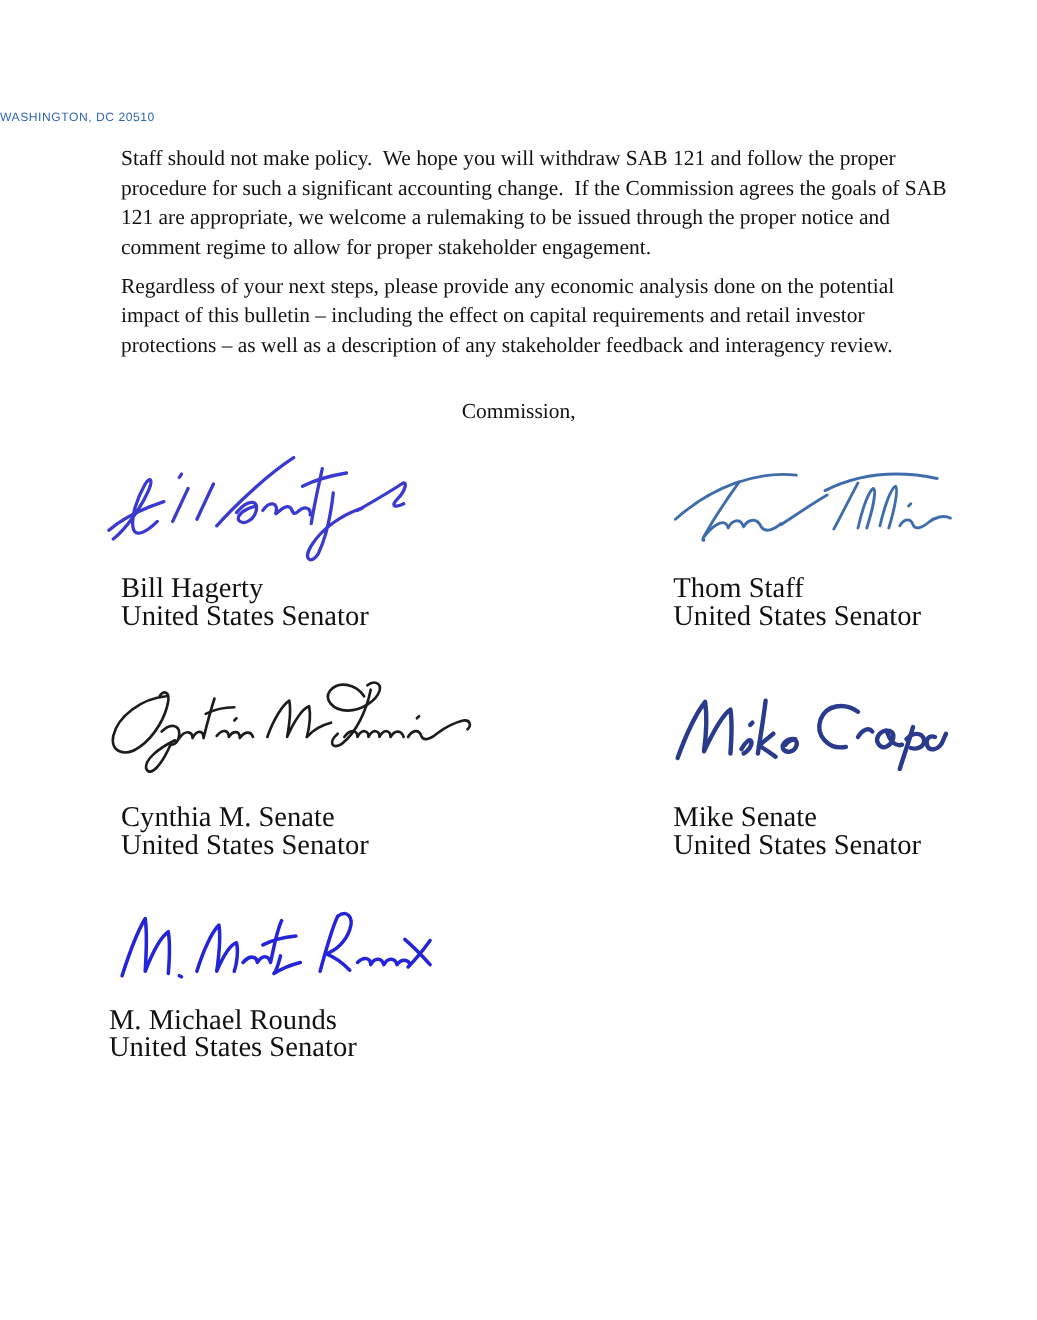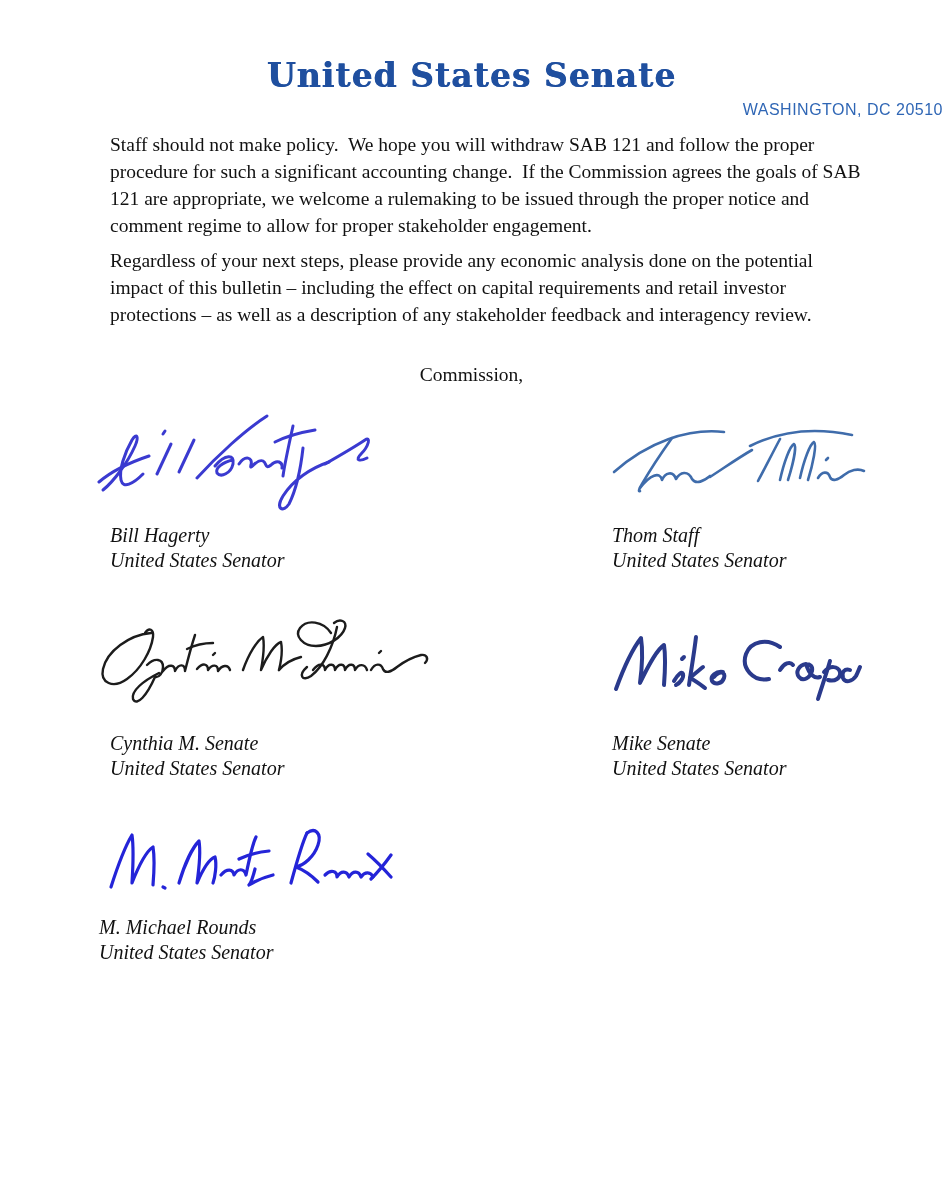--- a/index.html
+++ b/index.html
@@ -16,23 +16,23 @@
     position:absolute;top:56px;left:0;width:943px;
     text-align:center;
     font-family:"DejaVu Serif", serif;
     font-weight:bold;
     font-size:33px;
     letter-spacing:1px;
     text-shadow:0.6px 0 0 currentColor;
   }
   .letterhead-address{
     position:absolute;top:101px;left:0;width:943px;
-    text-align:right;
+    text-align:left;
     font-family:"Liberation Sans", sans-serif;
-    font-size:16px;
+    font-size:11px;
     letter-spacing:0.5px;
     font-weight:500;
   }
   .para{
     position:absolute;left:110px;width:752px;
     font-size:19.5px;line-height:27px;
     white-space:pre-wrap;
     text-align:left;
   }
   .para-1{top:131px;}
@@ -45,34 +45,33 @@
   .sig{position:absolute;}
   .sig svg{display:block;width:100%;height:100%;}
   .sig path{fill:none;stroke:currentColor;stroke-linecap:round;stroke-linejoin:round;}
   .sig-hagerty{left:97px;top:410px;width:295px;height:105px;}
   .sig-tillis{left:608px;top:420px;width:262px;height:80px;}
   .sig-lummis{left:95px;top:615px;width:345px;height:97px;}
   .sig-crapo{left:608px;top:625px;width:255px;height:82px;}
   .sig-rounds{left:103px;top:825px;width:290px;height:80px;}
   .sig-name-block{
     position:absolute;
-    font-size:20px;line-height:24.5px;font-style:italic;
+    font-size:26px;line-height:24.5px;
   }
   .nb-hagerty{left:110px;top:523px;}
   .nb-tillis{left:612px;top:523px;}
   .nb-lummis{left:110px;top:731px;}
   .nb-crapo{left:612px;top:731px;}
   .nb-rounds{left:99px;top:915px;}
 </style>
 </head>
 <body>
 
 <div class="page">
 
-  <div class="letterhead-title" style="color: rgb(31, 79, 159);">United States Senate</div>
 
   <div class="letterhead-address" style="color: rgb(47, 102, 181);">WASHINGTON, DC 20510</div>
 
   <div class="para para-1">Staff should not make policy.  We hope you will withdraw SAB 121 and follow the proper procedure for such a significant accounting change.  If the Commission agrees the goals of SAB 121 are appropriate, we welcome a rulemaking to be issued through the proper notice and comment regime to allow for proper stakeholder engagement.</div>
 
   <div class="para para-2">Regardless of your next steps, please provide any economic analysis done on the potential impact of this bulletin – including the effect on capital requirements and retail investor protections – as well as a description of any stakeholder feedback and interagency review.</div>
 
   <div class="closing">Commission,</div>
 
   <div class="sig sig-hagerty" style="color: rgb(58, 58, 208);">

